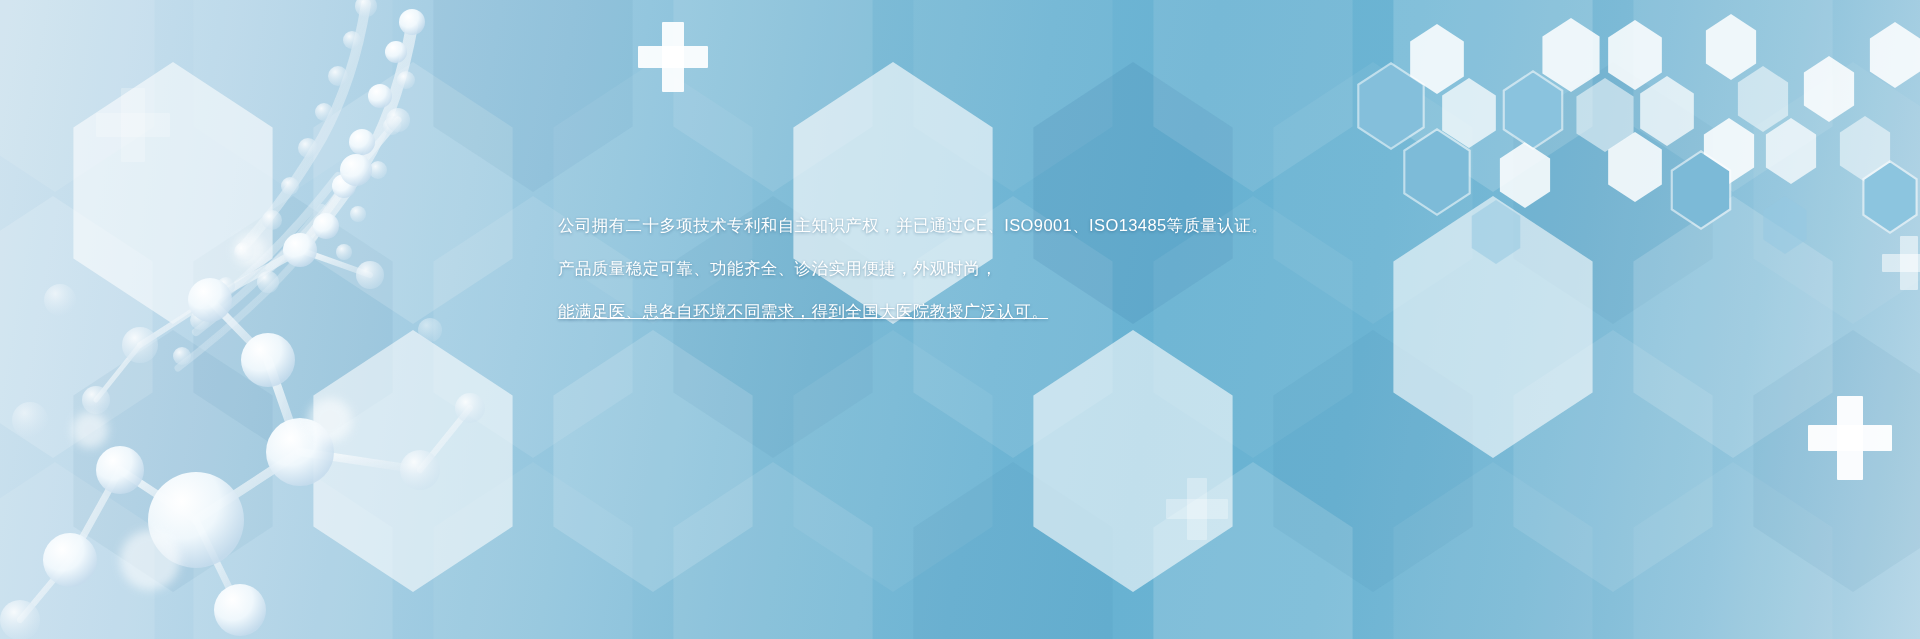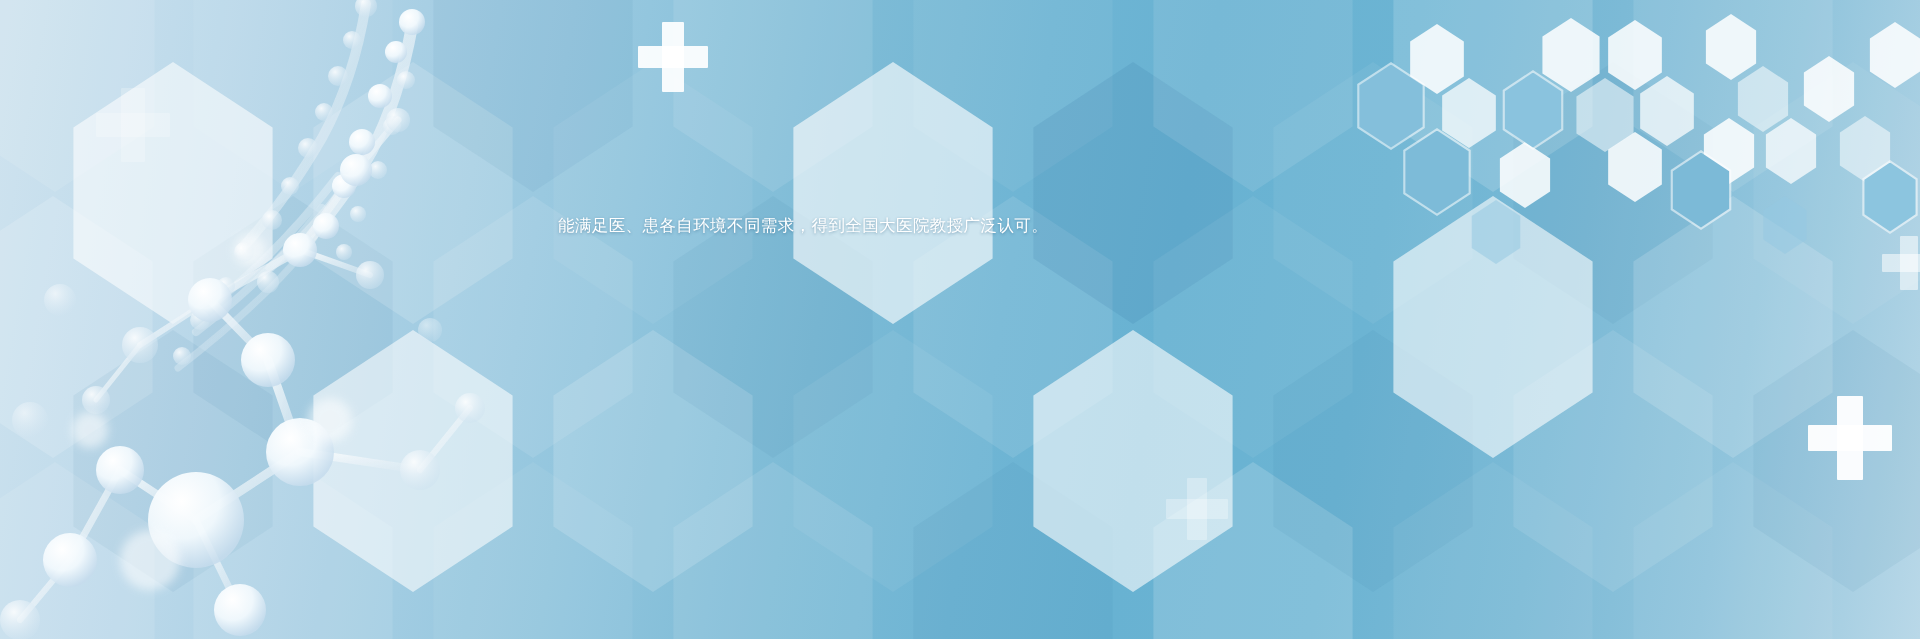--- a/index.html
+++ b/index.html
@@ -109,21 +109,21 @@
   }
   .sub-line {
     font-size: 16.5px;
     line-height: 31px;
     color: #ffffff;
     letter-spacing: 0.4px;
     white-space: nowrap;
     text-shadow: 0 1px 3px rgba(30,80,115,0.45);
     margin-bottom: 12px;
   }
-  .sub-line:last-child { margin-bottom: 12px; }
+  .sub-line:last-child { margin-bottom: 12px; text-decoration: underline; }
 </style>
 </head>
 <body>
 
 <div class="banner">
 
   <div class="hex-layer">
 
     <div class="hex hx-m" style="left:-60px;  top:-70px;  width:230px; height:262px;"></div>
     <div class="hex hx-s" style="left:58px;   top:62px;   width:230px; height:262px;"></div>
@@ -360,17 +360,19 @@
     <g filter="url(#softer)" opacity="0.55">
       <circle cx="150" cy="560" r="30" fill="#ffffff"></circle>
       <circle cx="330" cy="420" r="22" fill="#ffffff"></circle>
       <circle cx="90" cy="430" r="18" fill="#ffffff"></circle>
       <circle cx="250" cy="250" r="16" fill="#ffffff"></circle>
     </g>
   </svg>
 
   <div class="copy">
     <div class="sub">
+      <div class="sub-line">公司拥有二十多项技术专利和自主知识产权，并已通过CE、ISO9001、ISO13485等质量认证。</div>
+      <div class="sub-line">产品质量稳定可靠、功能齐全、诊治实用便捷，外观时尚，</div>
       <div class="sub-line">能满足医、患各自环境不同需求，得到全国大医院教授广泛认可。</div>
     </div>
   </div>
 
 </div>
 
 </body></html>

